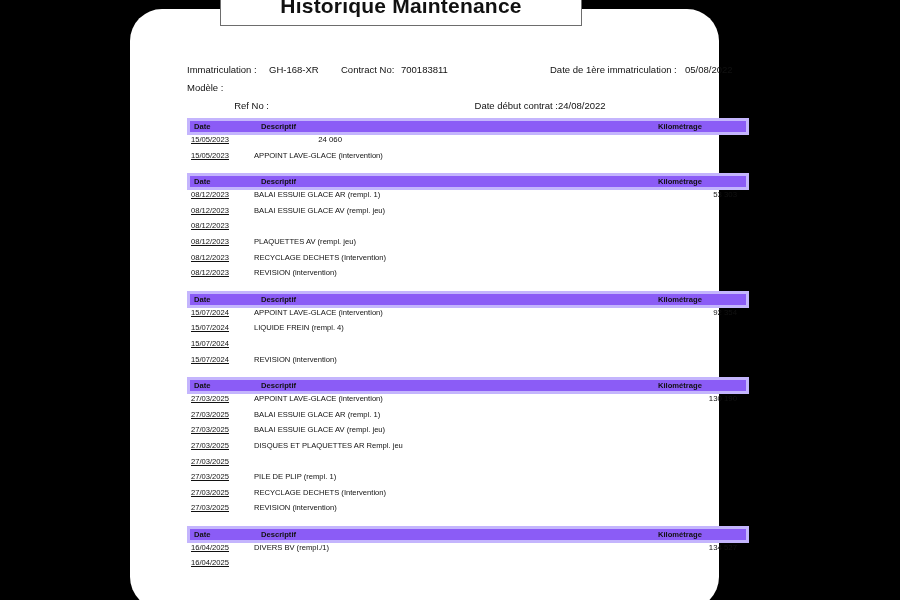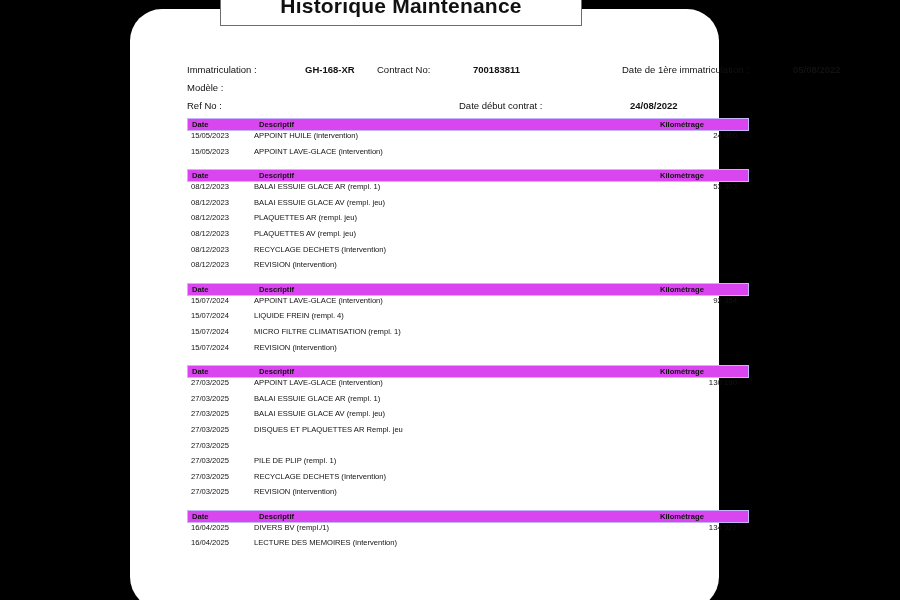--- a/index.html
+++ b/index.html
@@ -56,49 +56,49 @@
     display: flex;
     align-items: flex-start;
     margin-bottom: 7px;
   }
   .lbl {
     font-size: 9.5px;
     color: #111;
   }
   .val {
     font-size: 9.5px;
-    font-weight: bold;
-    color: #111;
-    margin-left: 36px;
+    font-weight: normal;
+    color: #111;
   }
   .c1 { width: 82px; flex: 0 0 82px; }
   .c2 { width: 72px; flex: 0 0 72px; }
   .c3 { width: 60px; flex: 0 0 60px; }
   .c4 { width: 130px; flex: 0 0 130px; }
   .c5 { flex: 0 0 auto; }
   .model-val {
     font-size: 9.5px;
     font-weight: bold;
     color: #111;
     line-height: 12.5px;
     max-width: 400px;
   }
   .refrow {
     display: flex;
     align-items: flex-start;
     margin-top: 6px;
     margin-bottom: 4px;
+    text-align: right;
   }
   .table-group {
     margin: 0 22px 0 57px;
   }
   .th-row {
     display: flex;
-    border: 1px solid #c4b5fd;
-    background: #d946ef;
+    border: 3px solid #c4b5fd;
+    background: #8b5cf6;
     height: 11px;
     align-items: center;
     margin-top: 7px;
   }
   .th {
     font-size: 7.6px;
     font-weight: bold;
     color: #111;
     padding-left: 4px;
     box-sizing: border-box;
@@ -109,21 +109,21 @@
   .tr {
     display: flex;
     align-items: baseline;
     height: 15.6px;
   }
   .td {
     font-size: 7.6px;
     color: #111;
     box-sizing: border-box;
   }
-  .td-date { flex: 0 0 67px; padding-left: 4px; }
+  .td-date { flex: 0 0 67px; padding-left: 4px; text-decoration: underline; }
   .td-desc { flex: 1 1 auto; }
   .td-km { flex: 0 0 100px; text-align: right; padding-right: 12px; font-size: 7.8px; }
 </style>
 </head>
 <body>
 
 <div class="page">
 
   <div class="title-box">
     <span class="title-text">Historique Maintenance</span>
@@ -158,21 +158,20 @@
     <div class="table-group">
 
       <div>
         <div class="th-row">
           <span class="th th-date">Date</span>
           <span class="th th-desc">Descriptif</span>
           <span class="th th-km">Kilométrage</span>
         </div>
         <div class="tr">
           <span class="td td-date">15/05/2023</span>
-          <span class="td td-desc">APPOINT HUILE (intervention)</span>
           <span class="td td-km">24 060</span>
         </div>
         <div class="tr">
           <span class="td td-date">15/05/2023</span>
           <span class="td td-desc">APPOINT LAVE-GLACE (intervention)</span>
           <span class="td td-km"></span>
         </div>
       </div>
 
       <div>
@@ -186,21 +185,20 @@
           <span class="td td-desc">BALAI ESSUIE GLACE AR (rempl. 1)</span>
           <span class="td td-km">53 303</span>
         </div>
         <div class="tr">
           <span class="td td-date">08/12/2023</span>
           <span class="td td-desc">BALAI ESSUIE GLACE AV (rempl. jeu)</span>
           <span class="td td-km"></span>
         </div>
         <div class="tr">
           <span class="td td-date">08/12/2023</span>
-          <span class="td td-desc">PLAQUETTES AR (rempl. jeu)</span>
           <span class="td td-km"></span>
         </div>
         <div class="tr">
           <span class="td td-date">08/12/2023</span>
           <span class="td td-desc">PLAQUETTES AV (rempl. jeu)</span>
           <span class="td td-km"></span>
         </div>
         <div class="tr">
           <span class="td td-date">08/12/2023</span>
           <span class="td td-desc">RECYCLAGE DECHETS (Intervention)</span>
@@ -224,21 +222,20 @@
           <span class="td td-desc">APPOINT LAVE-GLACE (intervention)</span>
           <span class="td td-km">92 354</span>
         </div>
         <div class="tr">
           <span class="td td-date">15/07/2024</span>
           <span class="td td-desc">LIQUIDE FREIN (rempl. 4)</span>
           <span class="td td-km"></span>
         </div>
         <div class="tr">
           <span class="td td-date">15/07/2024</span>
-          <span class="td td-desc">MICRO FILTRE CLIMATISATION (rempl. 1)</span>
           <span class="td td-km"></span>
         </div>
         <div class="tr">
           <span class="td td-date">15/07/2024</span>
           <span class="td td-desc">REVISION (intervention)</span>
           <span class="td td-km"></span>
         </div>
       </div>
 
       <div>
@@ -294,20 +291,19 @@
           <span class="th th-desc">Descriptif</span>
           <span class="th th-km">Kilométrage</span>
         </div>
         <div class="tr">
           <span class="td td-date">16/04/2025</span>
           <span class="td td-desc">DIVERS BV (rempl./1)</span>
           <span class="td td-km">134 527</span>
         </div>
         <div class="tr">
           <span class="td td-date">16/04/2025</span>
-          <span class="td td-desc">LECTURE DES MEMOIRES (intervention)</span>
           <span class="td td-km"></span>
         </div>
       </div>
 
     </div>
   </div>
 </div>
 
 </body></html>

